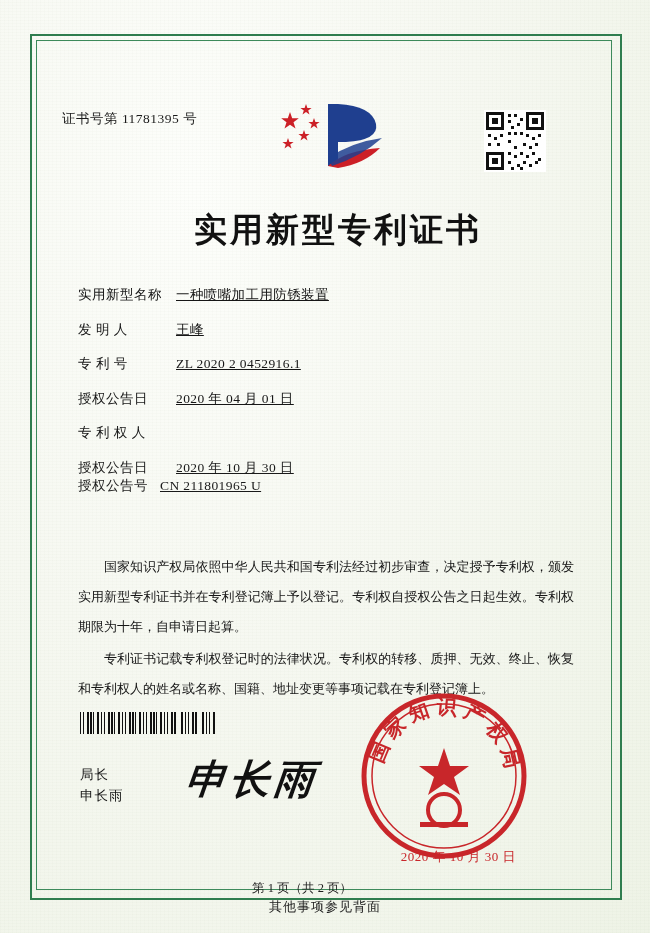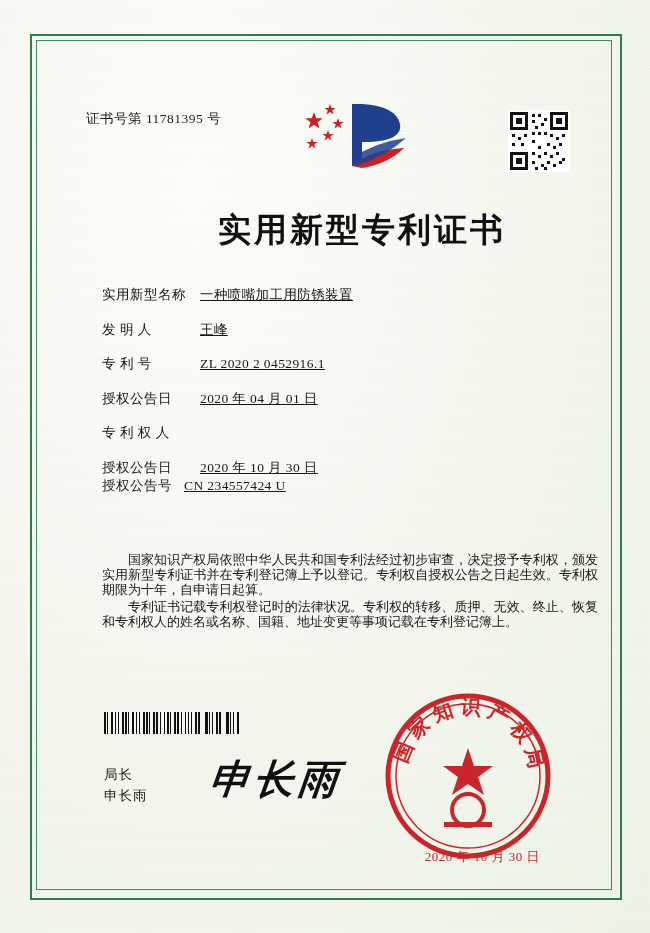--- a/index.html
+++ b/index.html
@@ -49,21 +49,20 @@
     height: 848px;
     border: 1px solid #3d8a5b;
   }
 
   .content {
     position: absolute;
     left: 36px;
     top: 40px;
     width: 532px;
     height: 850px;
-    margin-left: 24px;
   }
 
   
   .cert-no {
     position: absolute;
     left: 26px;
     top: 70px;
     font-size: 13.5px;
     letter-spacing: 0.5px;
     color: #1b1b1b;
@@ -137,21 +136,21 @@
   .dual-right { display: flex; align-items: baseline; }
   .dual-right .field-label { width: auto; flex: 0 0 auto; padding-right: 12px; }
 
   
   .body-text {
     position: absolute;
     left: 42px;
     top: 512px;
     width: 496px;
     font-size: 13px;
-    line-height: 15px;
+    line-height: 30px;
     text-align: justify;
     color: #161616;
   }
   .body-text p {
     margin: 0 0 2px 0;
     text-indent: 26px;
   }
 
   
   .barcode {
@@ -338,21 +337,21 @@
         <span class="field-label">专 利 权 人</span>
       </div>
 
       <div class="dual-row">
         <span class="dual-left">
           <span class="field-label">授权公告日</span>
           <span class="field-value">2020 年 10 月 30 日</span>
         </span>
         <span class="dual-right">
           <span class="field-label">授权公告号</span>
-          <span class="field-value">CN 234557424 U</span>
+          <span class="field-value">CN 211801965 U</span>
         </span>
       </div>
     </div>
 
     <div class="body-text">
       <p>国家知识产权局依照中华人民共和国专利法经过初步审查，决定授予专利权，颁发实用新型专利证书并在专利登记簿上予以登记。专利权自授权公告之日起生效。专利权期限为十年，自申请日起算。</p>
       <p>专利证书记载专利权登记时的法律状况。专利权的转移、质押、无效、终止、恢复和专利权人的姓名或名称、国籍、地址变更等事项记载在专利登记簿上。</p>
     </div>
 
     <div class="barcode"></div>
@@ -377,15 +376,17 @@
         <defs>
           <path id="sealArc" d="M 88,88 m -62,0 a 62,62 0 1,1 124,0" transform="rotate(0 88 88)"></path>
         </defs>
         <text font-family="'Liberation Serif', serif" font-size="20" font-weight="bold" fill="#c8262a" letter-spacing="6">
           <textPath href="#sealArc" startOffset="6%">国家知识产权局</textPath>
         </text>
       </svg>
     </div>
     <div class="seal-date">2020 年 10 月 30 日</div>
 
+    <div class="page-num">第 1 页（共 2 页）</div>
   </div>
 
+  <div class="footnote">其他事项参见背面</div>
 </div>
 
 </body></html>

